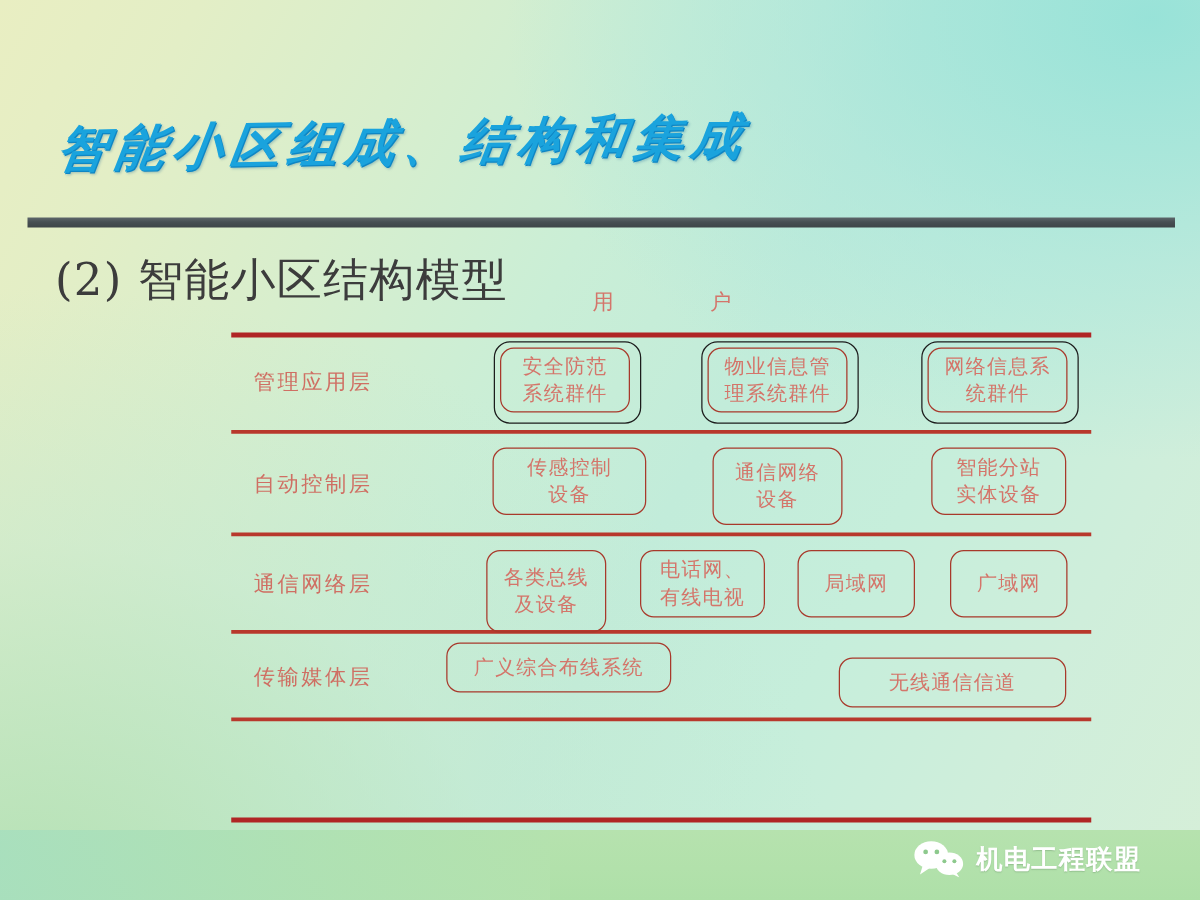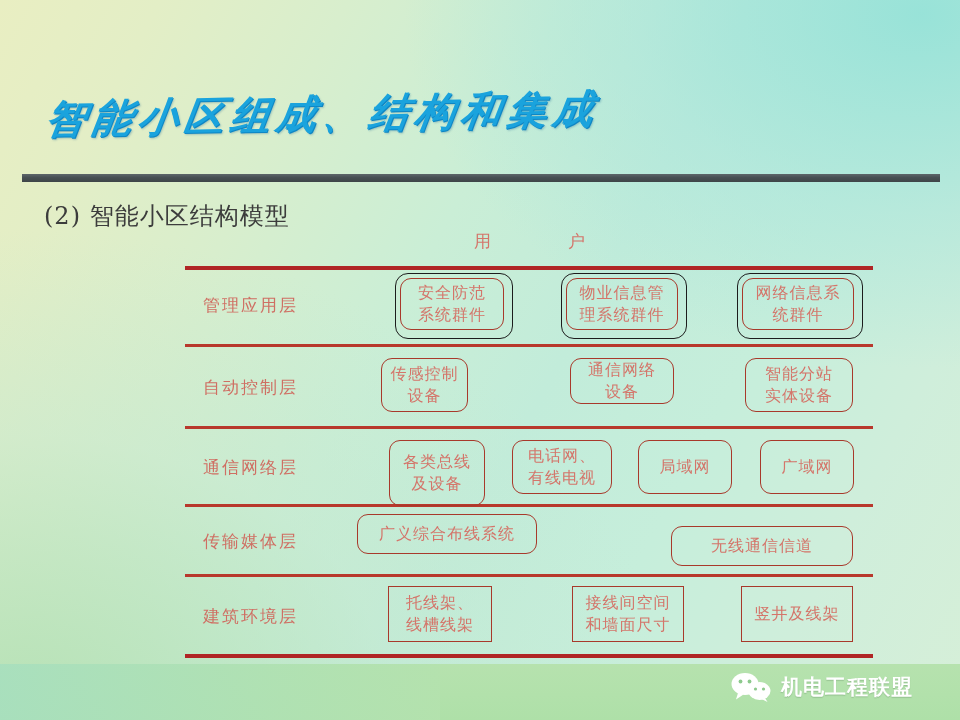--- a/index.html
+++ b/index.html
@@ -72,21 +72,21 @@
     height: 8px;
     background: linear-gradient(180deg, #5d666a 0%, #474f53 45%, #3e4548 100%);
   }
 
   
   .subtitle {
     position: absolute;
     left: 44px;
     top: 200px;
     font-family: "DejaVu Serif", "Liberation Serif", serif;
-    font-size: 24px;
+    font-size: 36px;
     color: #3c3c3c;
     letter-spacing: 1px;
     white-space: nowrap;
   }
 
   .user-label {
     position: absolute;
     font-family: "DejaVu Serif", "Liberation Serif", serif;
     font-size: 17px;
     color: #d4756a;
@@ -226,25 +226,25 @@
           <span class="ln">安全防范</span>
           <span class="ln">系统群件</span>
         </div>
         <div class="node rounded shadowed" style="left: 557px; top: 12px; width: 112px; height: 52px;">
           <span class="ln">网络信息系</span>
           <span class="ln">统群件</span>
         </div>
       </div>
       <div class="row" style="top: 82px; height: 78px;">
         <div class="row-label" style="top: 28px;">自动控制层</div>
-        <div class="node rounded" style="left: 196px; top: 10px; width: 87px; height: 54px;">
+        <div class="node rounded" style="left: 209px; top: 10px; width: 123px; height: 54px;">
           <span class="ln">传感控制</span>
           <span class="ln">设备</span>
         </div>
-        <div class="node rounded" style="left: 385px; top: 10px; width: 104px; height: 46px;">
+        <div class="node rounded" style="left: 385px; top: 10px; width: 104px; height: 62px;">
           <span class="ln">通信网络</span>
           <span class="ln">设备</span>
         </div>
         <div class="node rounded" style="left: 560px; top: 10px; width: 108px; height: 54px;">
           <span class="ln">智能分站</span>
           <span class="ln">实体设备</span>
         </div>
       </div>
       <div class="row" style="top: 164px; height: 74px;">
         <div class="row-label" style="top: 26px;">通信网络层</div>
@@ -263,34 +263,20 @@
           <span class="ln">广域网</span>
         </div>
       </div>
       <div class="row" style="top: 242px; height: 66px;">
         <div class="row-label" style="top: 22px;">传输媒体层</div>
         <div class="node rounded" style="left: 172px; top: 6px; width: 180px; height: 40px;">
           <span class="ln">广义综合布线系统</span>
         </div>
         <div class="node rounded" style="left: 486px; top: 18px; width: 182px; height: 40px;">
           <span class="ln">无线通信信道</span>
-        </div>
-      </div>
-      <div class="row" style="top: 312px; height: 76px;">
-        <div class="row-label" style="top: 27px;">建筑环境层</div>
-        <div class="node square" style="left: 203px; top: 8px; width: 104px; height: 56px;">
-          <span class="ln">托线架、</span>
-          <span class="ln">线槽线架</span>
-        </div>
-        <div class="node square" style="left: 387px; top: 8px; width: 112px; height: 56px;">
-          <span class="ln">接线间空间</span>
-          <span class="ln">和墙面尺寸</span>
-        </div>
-        <div class="node square" style="left: 556px; top: 8px; width: 112px; height: 56px;">
-          <span class="ln">竖井及线架</span>
         </div>
       </div>
     </div>
 
 
   <div class="watermark">
     <span>
       <svg class="wechat-icon" viewBox="0 0 42 30" xmlns="http://www.w3.org/2000/svg">
         <ellipse cx="15" cy="12" rx="13.5" ry="11" fill="#ffffff"></ellipse>
         <path d="M8 21 L6 27.5 L13.5 22.5 Z" fill="#ffffff"></path>

